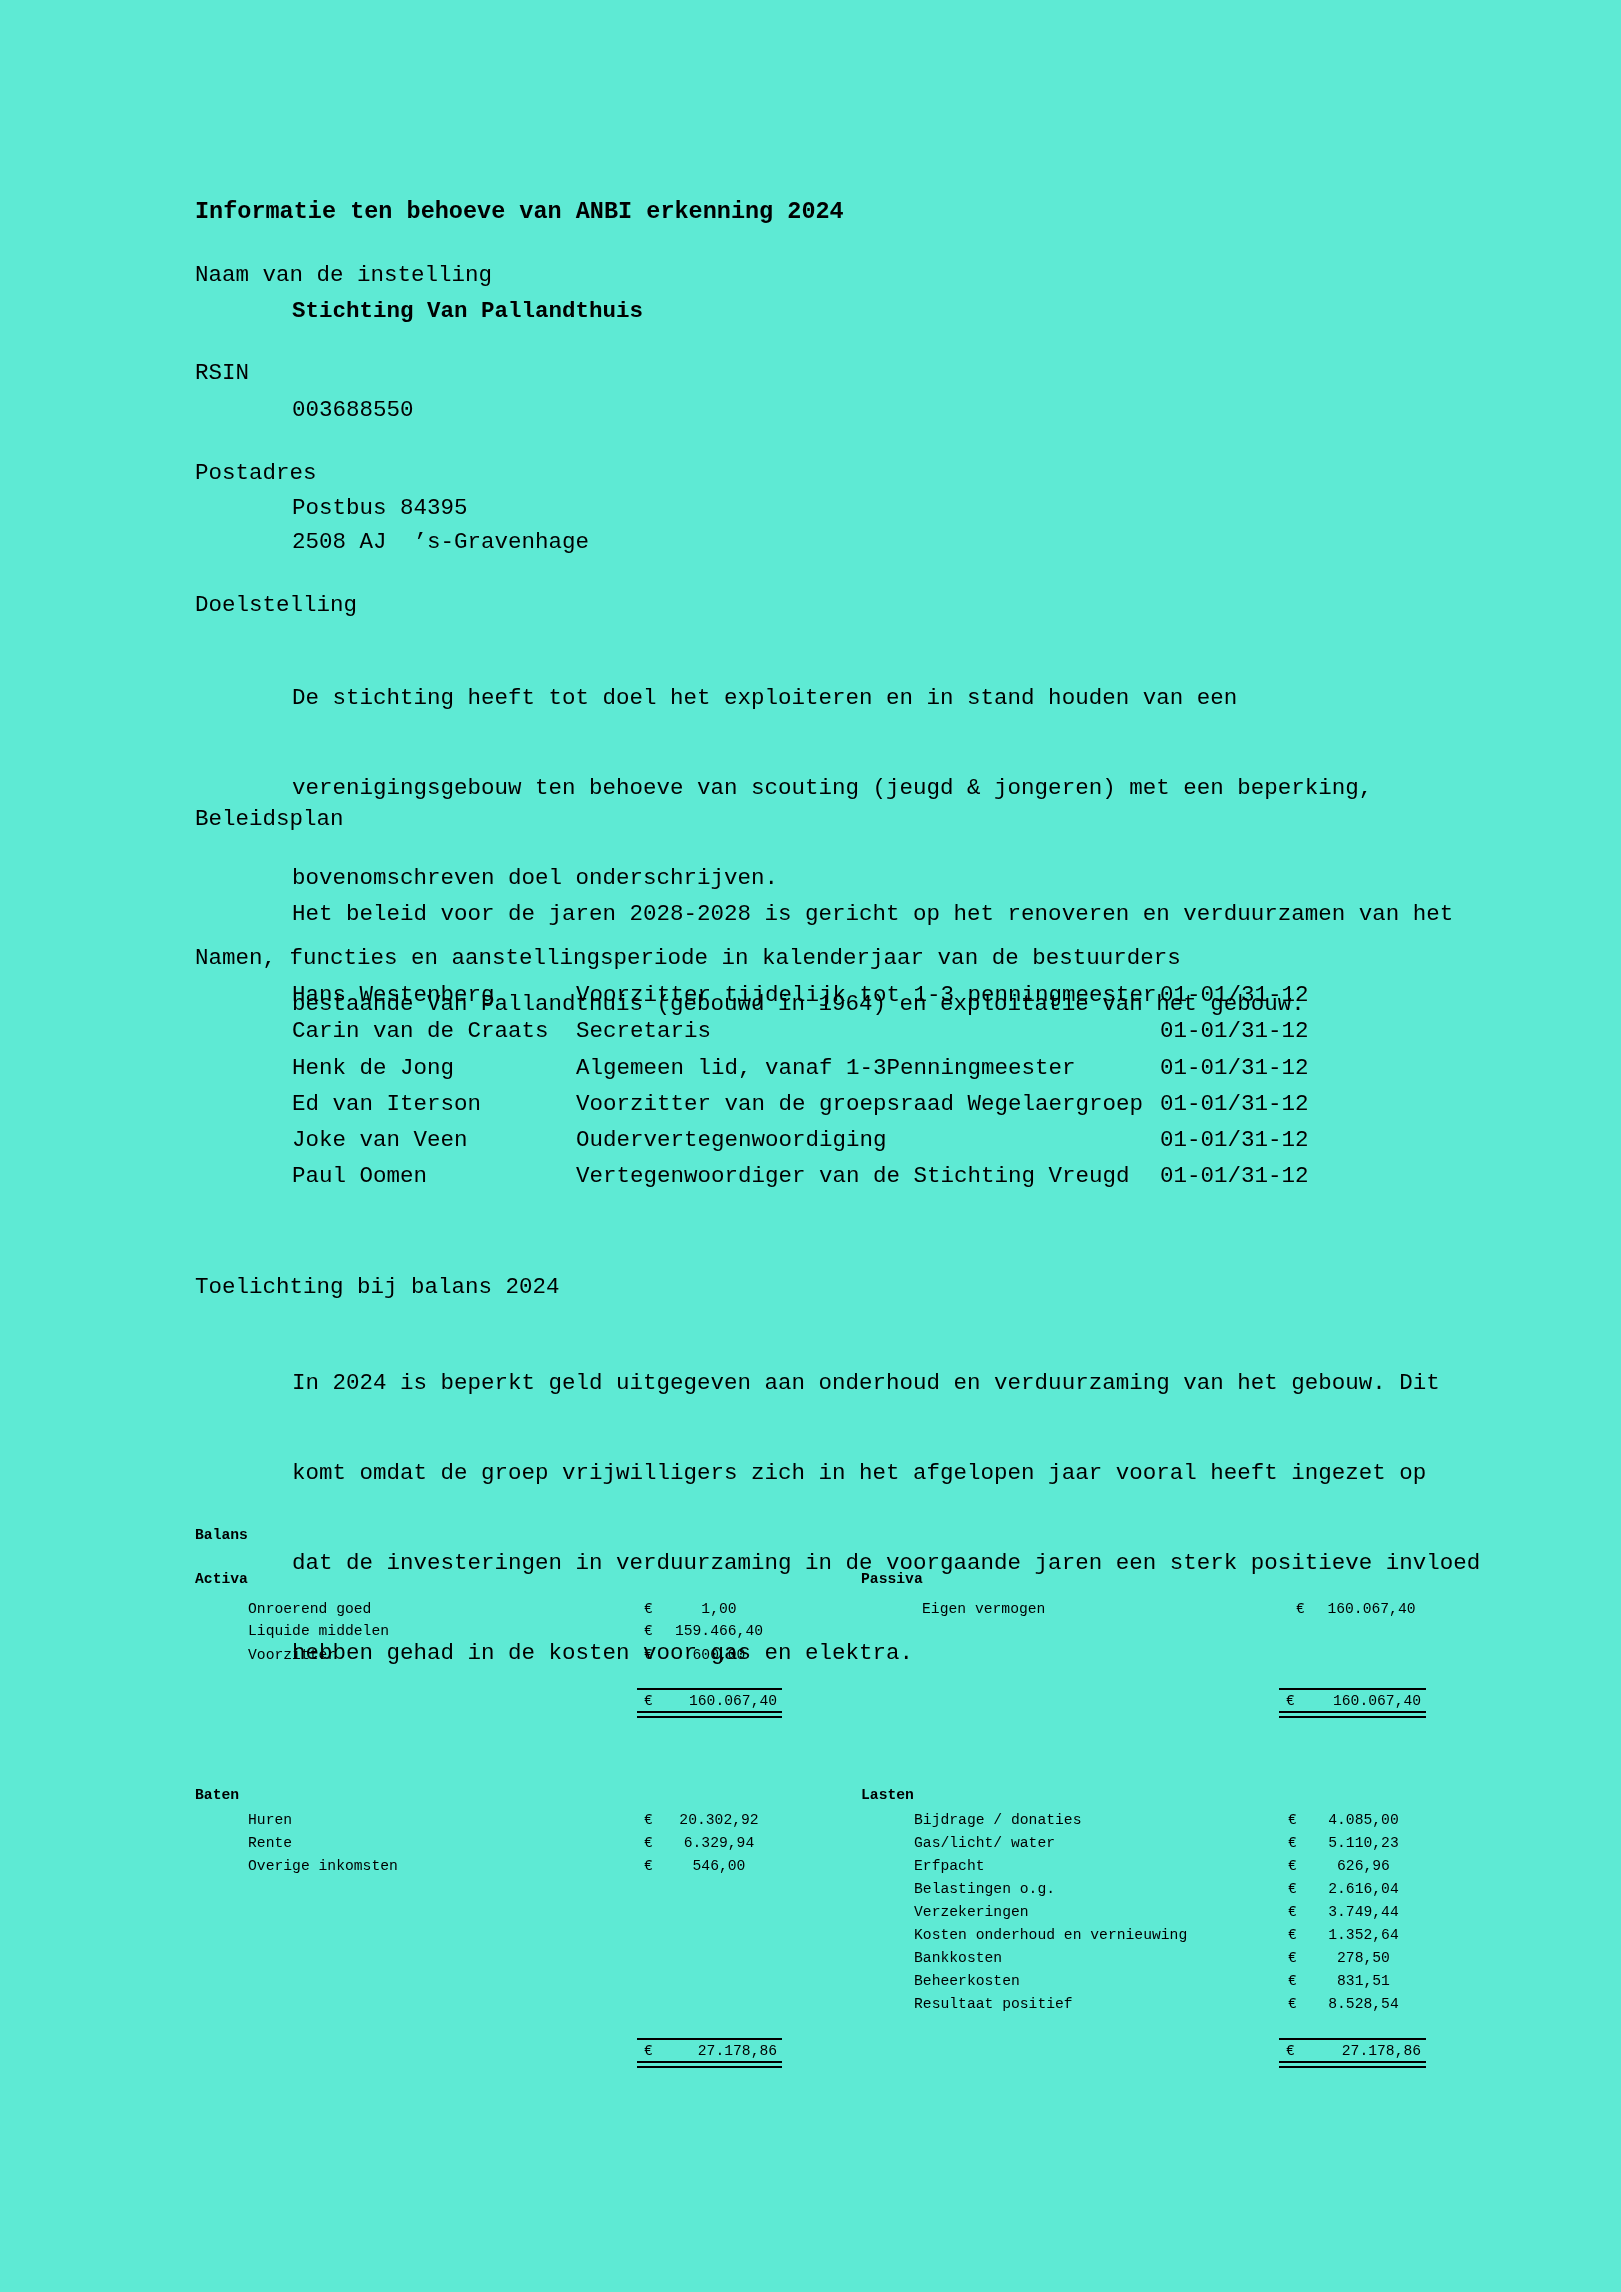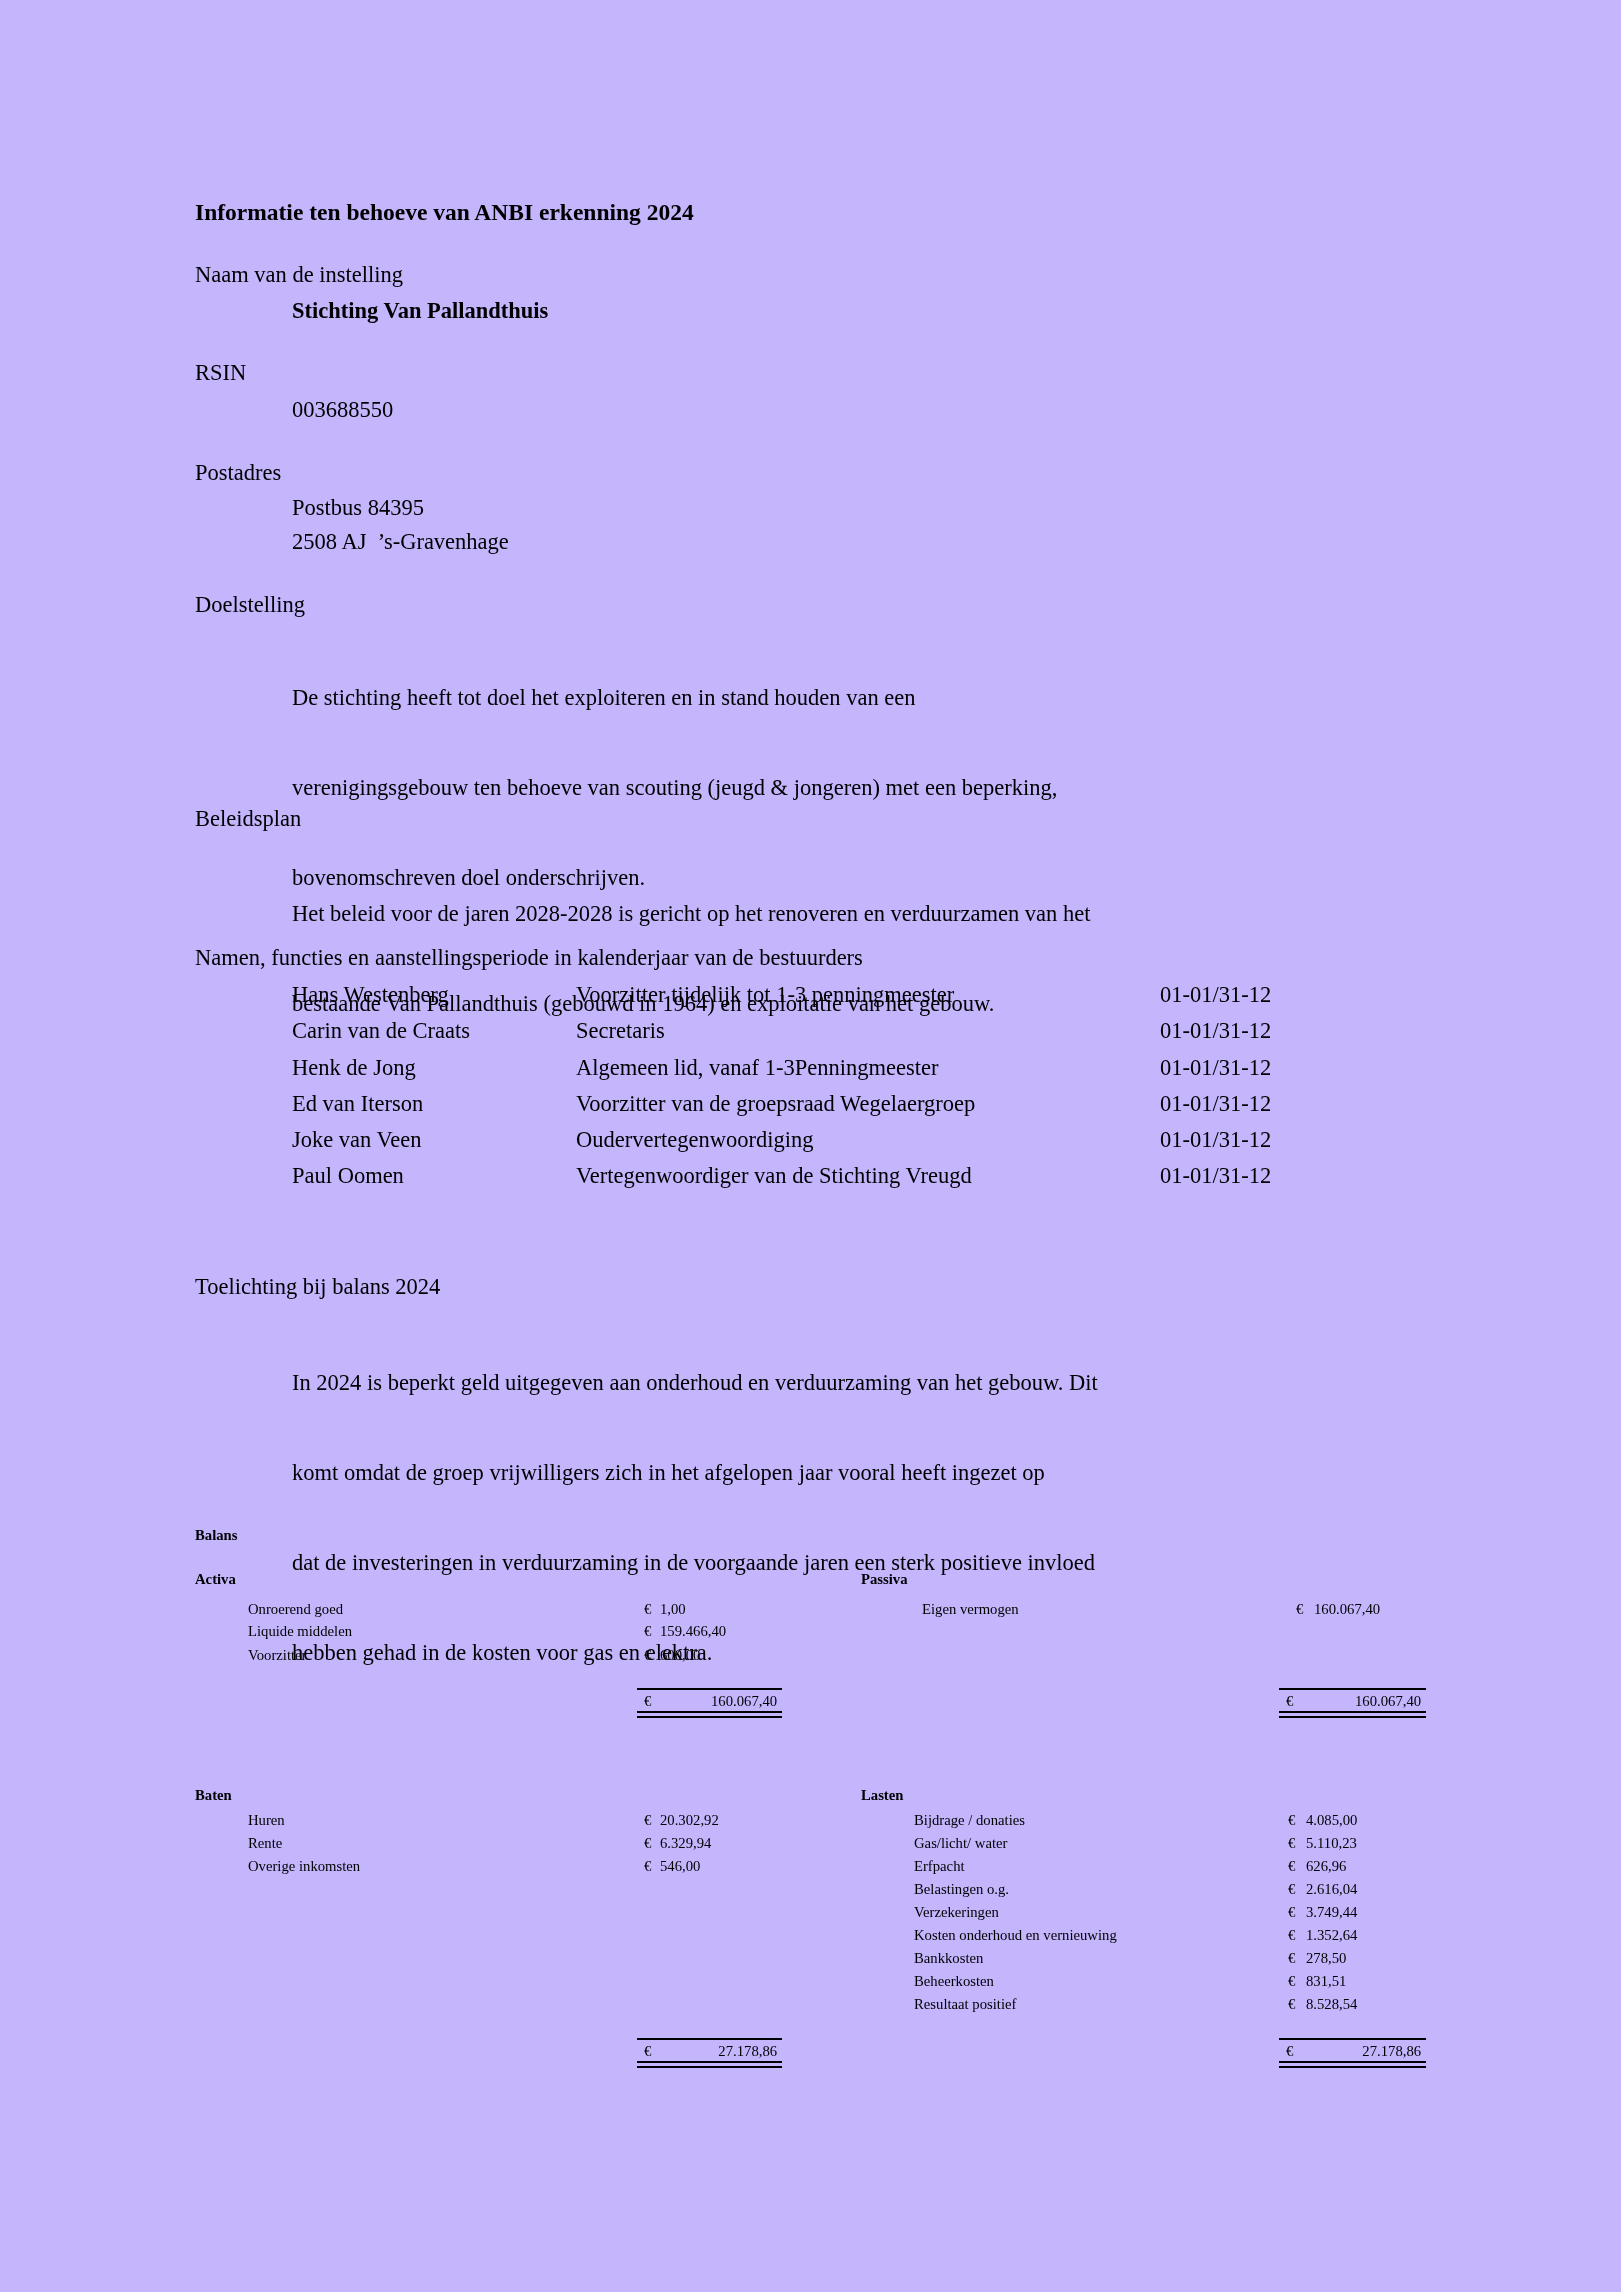--- a/index.html
+++ b/index.html
@@ -1,36 +1,36 @@
 <!DOCTYPE html>
 <html><head>
 <meta charset="utf-8">
 <style>
   html,body { margin:0; padding:0; background:#e8e8e8; }
   .page {
     position:relative;
     width:1621px; height:2293px;
-    background:#c4b5fd;
-    font-family:Liberation Serif, serif;
+    background:#5eead4;
+    font-family:Liberation Mono, monospace;
     color:#000;
     overflow:hidden;
   }
   .t  { position:absolute; white-space:pre; font-size:22.5px; line-height:26.5px; }
   .b  { font-weight:bold; }
   .title { font-size:23.5px; }
   .para { position:absolute; white-space:pre; font-size:22.5px; }
   .para .ln { line-height:38px; }
   .para.lh39 .ln { line-height:38px; }
   .row { position:absolute; height:29px; }
   .row span { position:absolute; white-space:pre; font-size:22.5px; }
   .sm { font-size:14.7px; line-height:17.6px; }
   .bsrow { position:absolute; height:19.6px; font-size:14.7px; }
   .bsrow .lbl { position:absolute; left:0; top:0; white-space:pre; }
   .bsrow .cur { position:absolute; top:0; }
-  .bsrow .amt { position:absolute; top:0; text-align:left; }
+  .bsrow .amt { position:absolute; top:0; text-align:center; }
   .total-box {
     position:absolute; height:24.5px; box-sizing:border-box;
     border-top:2px solid #000; border-bottom:2px solid #000;
     font-size:14.7px;
   }
   .total-box .cur { position:absolute; left:6.9px; top:2.9px; }
   .total-box .amt { position:absolute; right:4.9px; top:2.9px; }
   .double-line { position:absolute; height:0; border-top:2px solid #000; }
 </style>
 </head>

